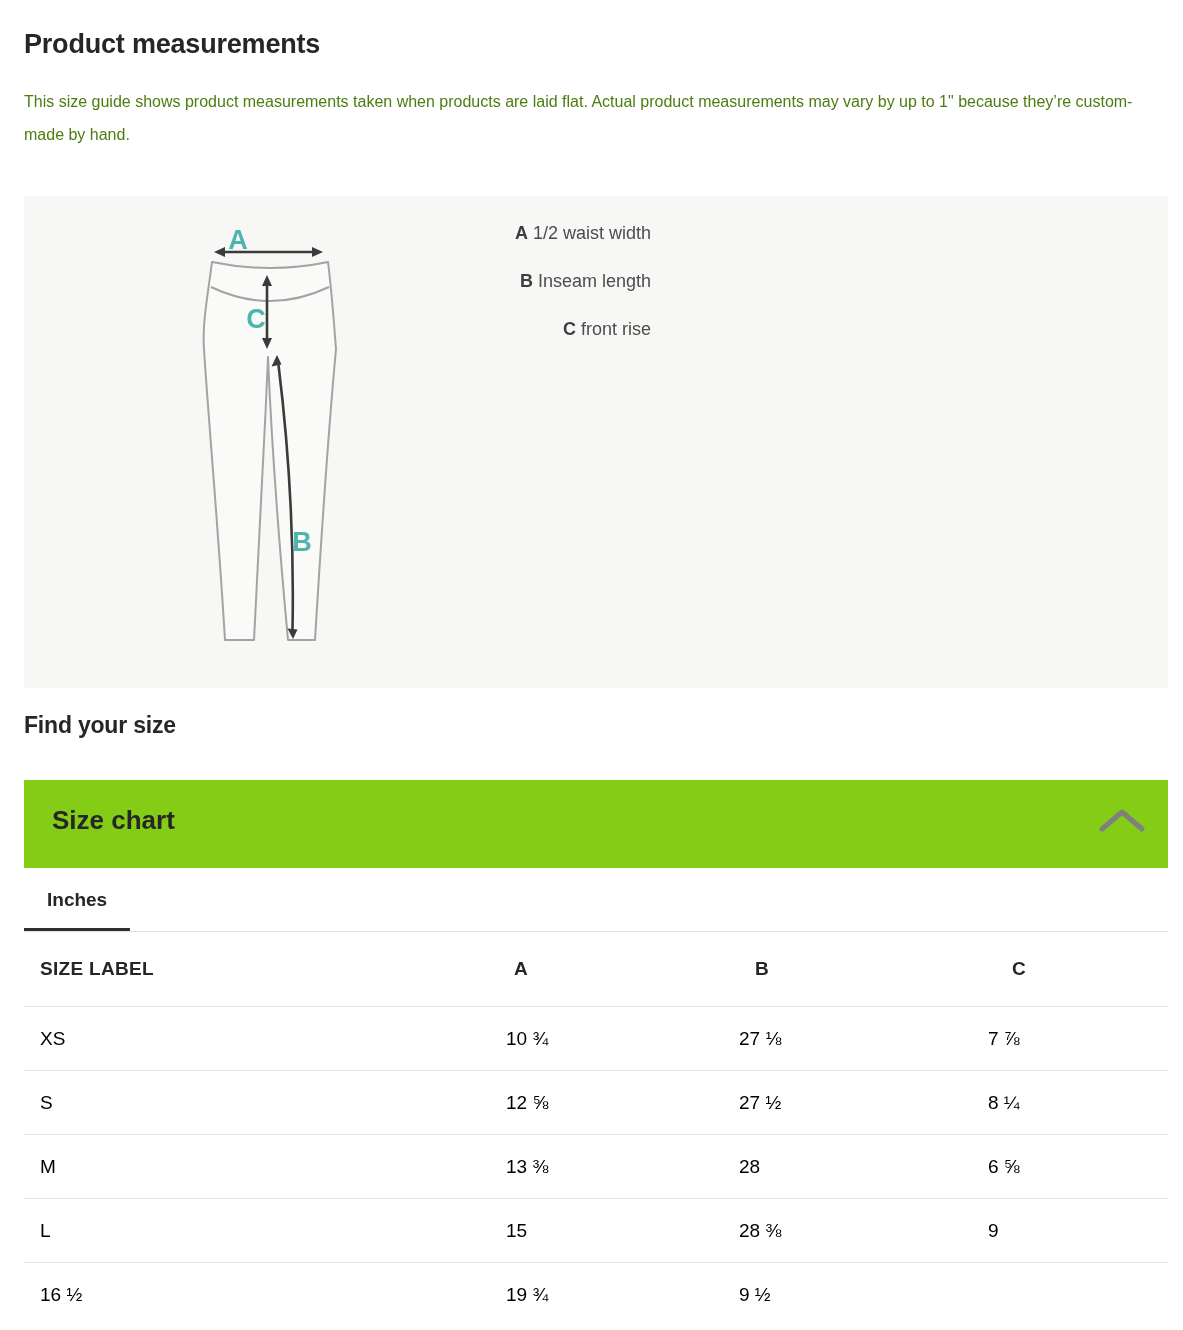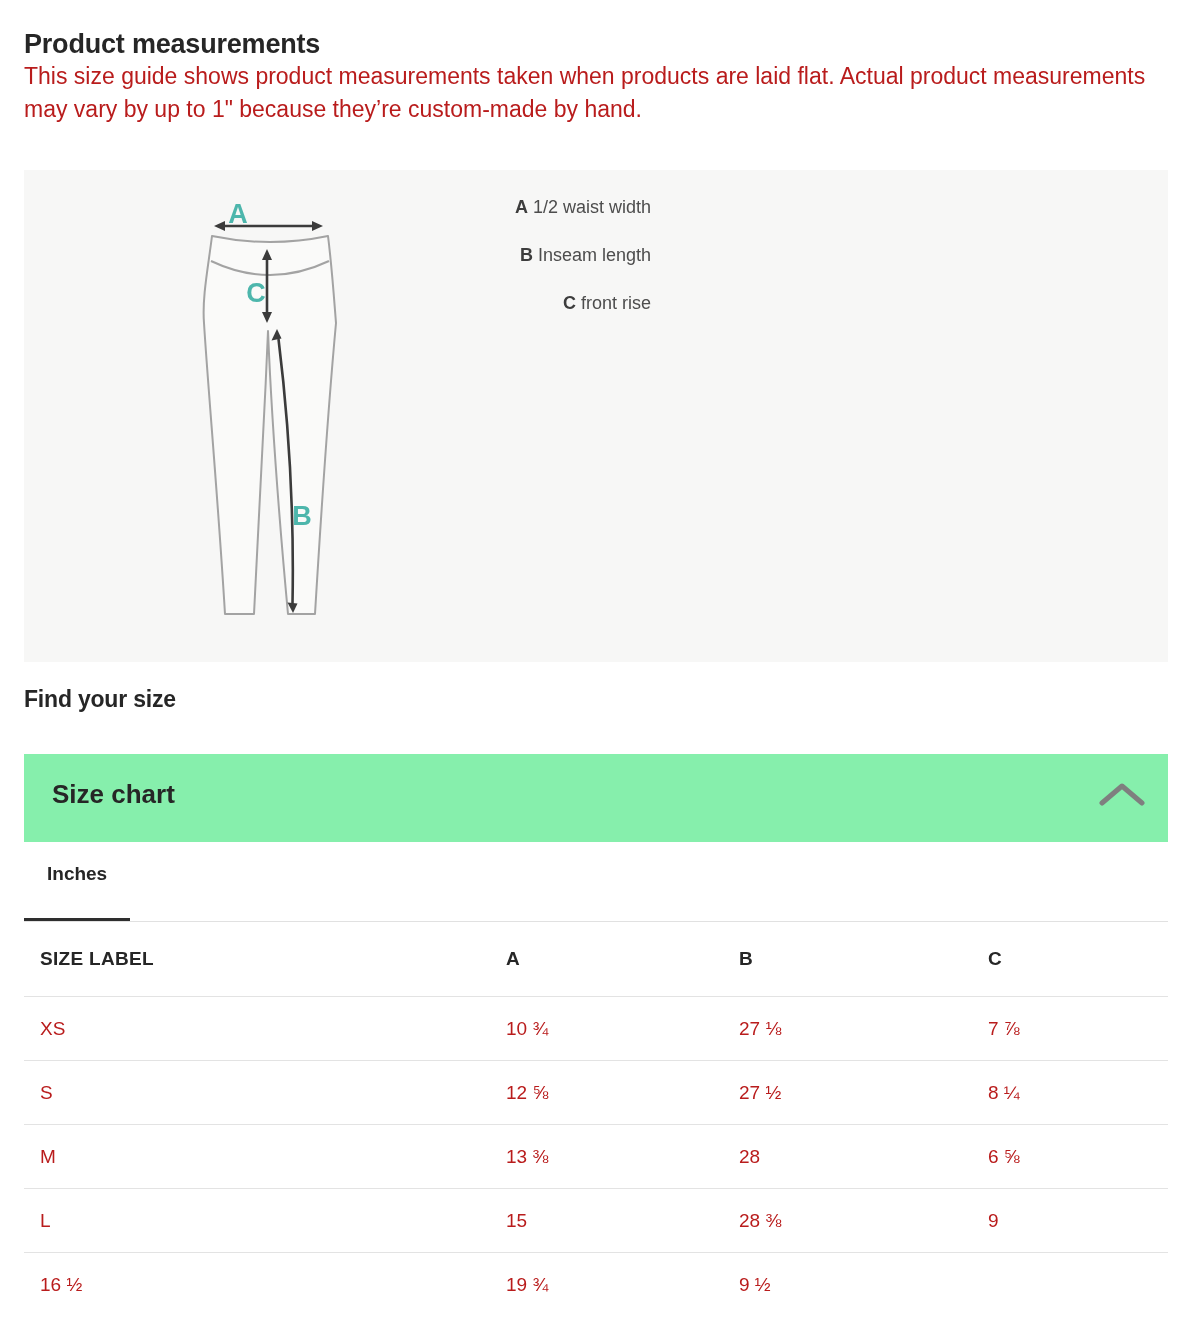--- a/index.html
+++ b/index.html
@@ -9,62 +9,62 @@
     font-family:"Liberation Sans","DejaVu Sans",sans-serif;
     color:#262626;
   }
   .content { padding-left:24px; padding-right:15px; }
 
   .page-title {
     margin-top:29px; font-size:27px; font-weight:bold; color:#262626;
     letter-spacing:-0.2px;
   }
   .page-desc {
-    font-size:23px; line-height:32.5px; color:#b91c1c;
+    margin-top:26px; font-size:16px; line-height:32.5px; color:#4d7c0f;
     max-width:1144px;
   }
 
   
   .diagram-box {
     margin-top:45px; height:492px; background:#f7f7f6; position:relative;
   }
   .leggings-svg { position:absolute; left:156px; top:28px; }
   .legend { position:absolute; left:491px; top:27px;text-align:right; }
   .legend-item { height:20px; line-height:20px; margin-bottom:28px; font-size:18px; color:#4d4d4d; }
   .legend-key { font-weight:bold; color:#3d3d3d; margin-right:5px; }
 
   .find-title { margin-top:24px; font-size:23px; font-weight:bold; letter-spacing:-0.2px; }
 
   
   .chart-bar {
-    margin-top:41px; height:88px; background:#86efac;
+    margin-top:41px; height:88px; background:#84cc16;
     display:flex; align-items:center; justify-content:space-between;
     padding:0 23px 8px 28px; cursor:pointer;
   }
   .chart-bar-title { font-size:26px; font-weight:bold; color:#262626; }
   .chevron { display:block; }
 
   
   .tabs { display:flex; border-bottom:1px solid #e1e1e1; }
   .tab {
-    font-size:19px; padding:21px 23px 36px; color:#6f6f6f; cursor:pointer;
+    font-size:19px; padding:21px 23px 20px; color:#6f6f6f; cursor:pointer;
     background:none; border:none; font-family:inherit;
   }
   .tab + .tab { margin-left:9px; }
   .tab.active { color:#262626; font-weight:bold; box-shadow:inset 0 -3px 0 #2e2e2e; }
 
   
   .trow {
     display:grid; grid-template-columns:466px 233px 249px 1fr;
     padding-left:16px; align-items:center;
   }
-  .thead { height:74px; }
+  .thead { height:74px;gap:8px; }
   .thead > div { font-size:19px; font-weight:bold; color:#262626; letter-spacing:0.3px; }
   .tdata { height:64px; border-top:1px solid #e3e3e3; }
-  .tdata > div { font-size:19px; color:#b91c1c; }
+  .tdata > div { font-size:19px; color:#000000; }
 </style>
 </head>
 <body>
 
 <div class="content">
 
   <h1 class="page-title">Product measurements</h1>
 
   <p class="page-desc">This size guide shows product measurements taken when products are laid flat. Actual product measurements may vary by up to 1" because they’re custom-made by hand.</p>
 

